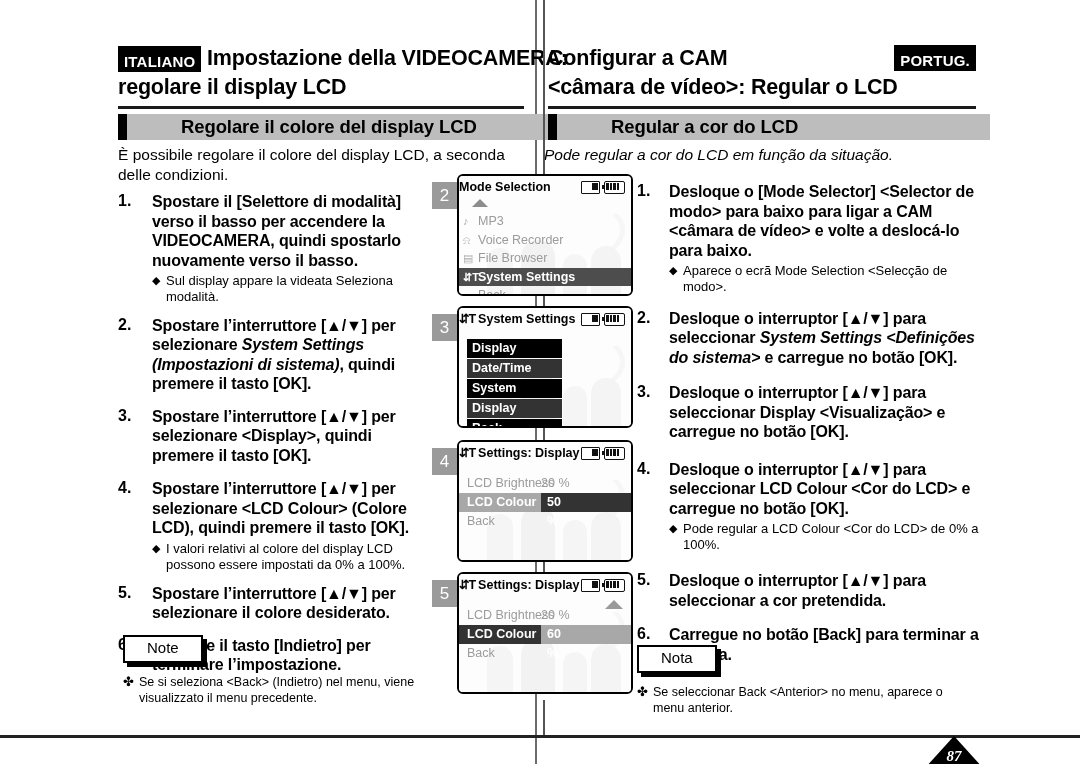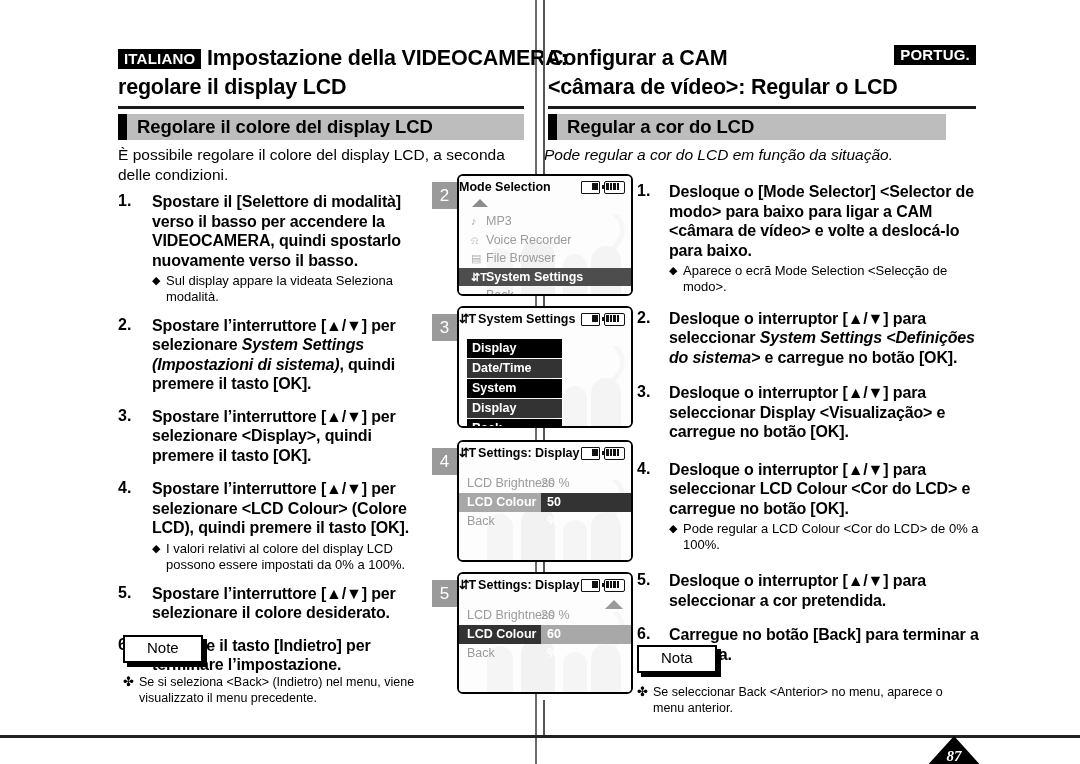--- a/index.html
+++ b/index.html
@@ -10,31 +10,31 @@
 
   
   .vdivider{position:absolute;left:535px;top:0;width:2px;height:764px;background:#6b6b6b;}
   .bottom-rule{position:absolute;left:0;top:735px;width:1080px;height:3px;background:#222;}
 
   
   .hdr{position:absolute;top:44px;}
   .hdr-left{left:118px;width:406px;}
   .hdr-right{left:548px;width:428px;}
   .lang-badge{display:inline-block;background:#000;color:#fff;
-     font-weight:bold;font-size:15px;letter-spacing:.2px;padding:2px 6px 3px 6px;
+     font-weight:bold;font-size:15px;letter-spacing:.2px;padding:8px 6px 3px 6px;
      vertical-align:middle;line-height:1;}
   .hdr-title{font-size:21.5px;font-weight:bold;line-height:1.33;letter-spacing:-.2px;}
   .hdr-line1{white-space:nowrap;}
   .hdr-rule{position:absolute;height:3px;background:#1a1a1a;}
   .hdr-rule.l{left:118px;top:106px;width:406px;}
   .hdr-rule.r{left:548px;top:106px;width:428px;}
   .badge-right{position:absolute;right:0;top:1px;}
 
   
-  .secbar{position:absolute;height:26px;background:#bdbdbd;}
+  .secbar{position:absolute;height:26px;background:#bdbdbd;padding-left:44px;}
   .secbar span{display:block;font-size:18.5px;font-weight:bold;line-height:26px;padding-left:10px;letter-spacing:-.1px;}
   .secbar.l{left:127px;top:114px;width:397px;}
   .secbar.r{left:557px;top:114px;width:389px;}
   .secbar-tab{position:absolute;width:9px;height:26px;background:#000;}
   .secbar-tab.l{left:118px;top:114px;}
   .secbar-tab.r{left:548px;top:114px;}
 
   
   .intro{position:absolute;font-size:15.5px;line-height:1.27;}
   .intro.l{left:118px;top:145px;width:414px;}
@@ -97,21 +97,21 @@
   .lcd-title .gear{font-weight:bold;letter-spacing:-1px;margin-right:3px;}
   .lcd-icons{position:absolute;right:6px;top:5px;display:flex;align-items:center;gap:4px;}
   .ic-card{width:17px;height:11px;border:1.6px solid #111;border-radius:1px;position:relative;background:#fff;}
   .ic-card:after{content:"";position:absolute;right:1px;top:1px;width:6px;height:7px;background:#111;}
   .ic-batt{width:19px;height:11px;border:1.6px solid #111;border-radius:2px;position:relative;background:#fff;}
   .ic-batt:before{content:"";position:absolute;left:1.2px;top:1.2px;width:13px;height:6.4px;
       background:repeating-linear-gradient(to right,#111 0 2.6px,#fff 2.6px 3.6px);}
   .ic-batt:after{content:"";position:absolute;left:-3px;top:2.6px;width:2px;height:4px;background:#111;}
 
   .lcd-list{position:absolute;left:0;right:0;top:22px;bottom:0;}
-  .mrow{height:18.5px;font-size:12.5px;line-height:18.5px;padding-left:12px;color:#9b9b9b;white-space:nowrap;}
+  .mrow{height:18.5px;font-size:12.5px;line-height:18.5px;padding-left:4px;color:#9b9b9b;white-space:nowrap;}
   .mrow .mi{display:inline-block;width:15px;color:#b0b0b0;font-size:11px;}
   .mrow.sel{background:#4d4d4d;color:#fff;font-weight:bold;}
   .mrow.sel .mi{color:#fff;}
 
   .uparrow{position:absolute;left:13px;top:1px;width:0;height:0;
       border-left:8px solid transparent;border-right:8px solid transparent;border-bottom:8px solid #8d8d8d;}
 
   
   .brow{width:90px;height:19px;margin:0 0 1px 8px;font-size:12.5px;font-weight:bold;
       line-height:19px;padding-left:5px;color:#fff;}

